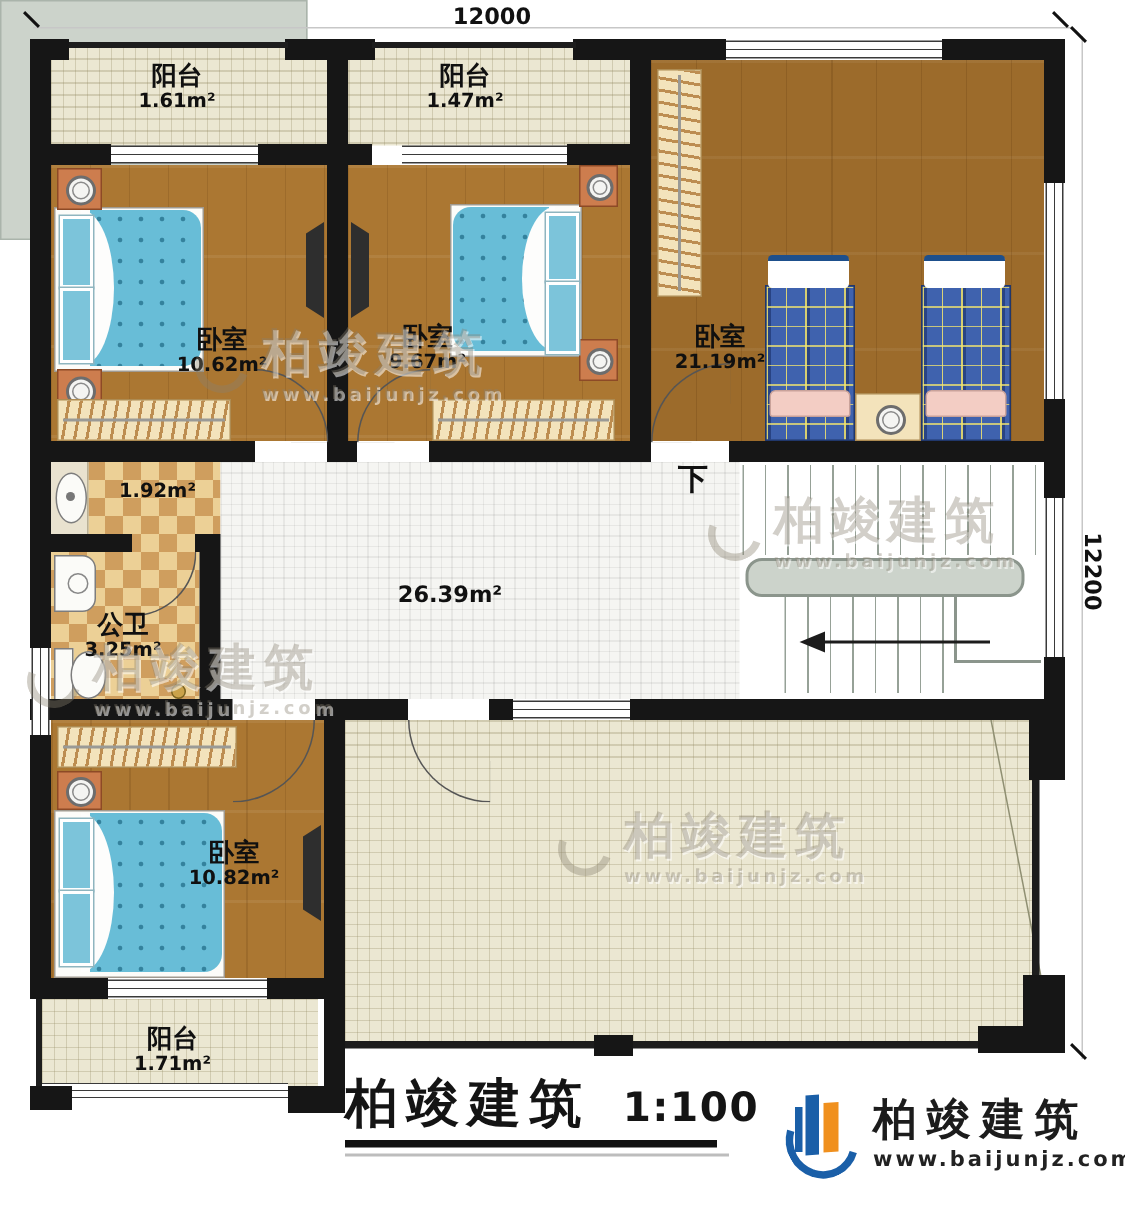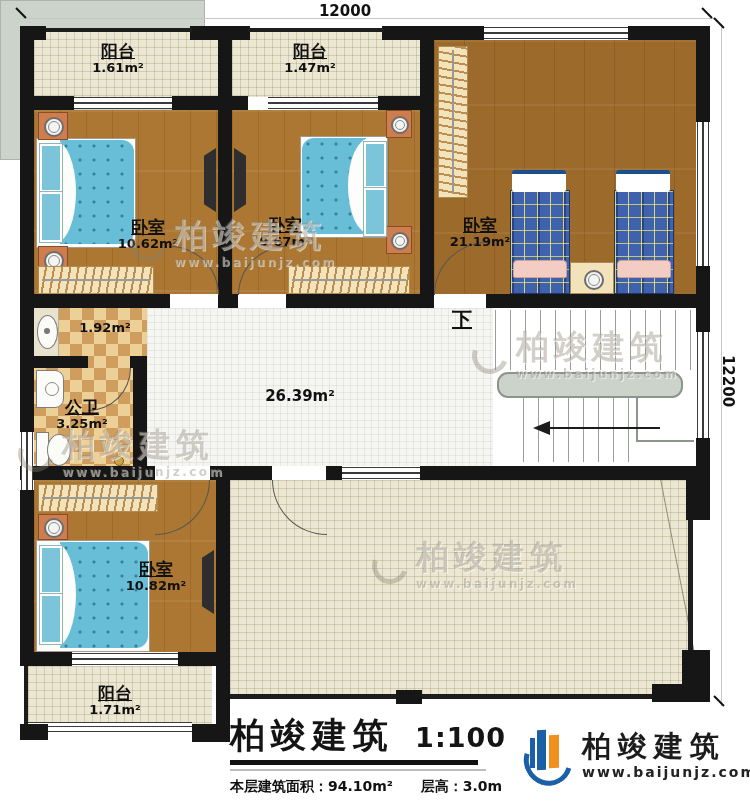--- a/index.html
+++ b/index.html
@@ -14,21 +14,21 @@
   .winv{z-index:23;background:linear-gradient(to right,#3a3a3a 0 9%,#fff 9% 45%,#3a3a3a 45% 55%,#fff 55% 91%,#3a3a3a 91% 100%);}
   .floor{z-index:1;}
   .wood{background-color:#ab7732;background-image:repeating-linear-gradient(to right,rgba(70,35,0,.14) 0 1px,transparent 1px 26px),repeating-linear-gradient(to bottom,rgba(255,255,255,.07) 0 2px,transparent 2px 60px);}
   .wood-dark{background-color:#9c6b2b;background-image:repeating-linear-gradient(to right,rgba(70,35,0,.16) 0 1px,transparent 1px 30px),repeating-linear-gradient(to bottom,rgba(255,255,255,.06) 0 2px,transparent 2px 64px);}
   .btile{background-color:#ebe7d2;background-image:repeating-linear-gradient(to right,rgba(140,130,90,.28) 0 1px,transparent 1px 8px),repeating-linear-gradient(to bottom,rgba(140,130,90,.28) 0 1px,transparent 1px 8px);}
   .wtile{background-color:#f5f5f2;background-image:repeating-linear-gradient(to right,rgba(0,0,0,.06) 0 1px,transparent 1px 7px),repeating-linear-gradient(to bottom,rgba(0,0,0,.06) 0 1px,transparent 1px 7px);}
   .checker{background:repeating-conic-gradient(#ecd096 0% 25%,#cf9e5e 0% 50%);background-size:24px 24px;}
   .stairf{background:#ccd3cb;border:1px solid #aab4ab;z-index:2;}
   .treads{position:absolute;background-image:repeating-linear-gradient(to right,#96a197 0 1px,transparent 1px 15px);z-index:4;}
   .label{position:absolute;text-align:center;line-height:1.12;z-index:40;font-weight:bold;color:#101010;}
-  .label .nm{font-size:17px;display:block;text-decoration:underline;}
+  .label .nm{font-size:17px;display:block;}
   .label .ar{font-size:13px;display:block;}
   .tan{position:absolute;background:#f3e3bb;border:1px solid #ad8b52;z-index:10;}
   .wardh{background-image:repeating-linear-gradient(100deg,transparent 0 6px,#bd8d50 6px 8px);}
   .wardh::after{content:"";position:absolute;left:3px;right:3px;top:50%;height:2px;margin-top:-1px;background:#9a9a96;}
   .wardv{background-image:repeating-linear-gradient(10deg,transparent 0 6px,#bd8d50 6px 8px);}
   .wardv::after{content:"";position:absolute;top:3px;bottom:3px;left:50%;width:2px;margin-left:-1px;background:#9a9a96;}
   .tv{position:absolute;background:#2e2e2e;z-index:12;}
   .ns{position:absolute;background:#cd7d4e;border:1px solid #8d4a26;z-index:10;}
   .lamp{position:absolute;border-radius:50%;background:#f4f4f2;border:2px solid #6d6d6d;z-index:11;}
   .lamp::after{content:"";position:absolute;inset:2px;border-radius:50%;border:1px solid #8a8a8a;}
@@ -67,21 +67,21 @@
 <body>
 
 <div class="sheet">
 
   <div class="dline" style="left:22px;top:18px;width:692px;height:1px"></div>
   <div class="dline" style="left:721px;top:24px;width:1px;height:682px"></div>
   <div class="tick" style="left:14px;top:12px"></div>
   <div class="tick" style="left:700px;top:12px"></div>
   <div class="tick" style="left:712px;top:22px"></div>
   <div class="tick" style="left:712px;top:700px"></div>
-  <div class="dimtxt" style="left:285px;top:2px;width:120px">12000</div>
+  <div class="dimtxt" style="left:268px;top:2px;width:120px">12000</div>
   <div class="dimtxt" style="left:688px;top:372px;width:80px;transform:rotate(90deg)">12200</div>
 
   <div class="floor btile" style="left:34px;top:31px;width:184px;height:66px"></div>
   <div class="floor btile" style="left:232px;top:31px;width:188px;height:66px"></div>
   <div class="floor wood" style="left:34px;top:110px;width:184px;height:184px"></div>
   <div class="floor wood" style="left:232px;top:110px;width:188px;height:184px"></div>
   <div class="floor wood-dark" style="left:434px;top:40px;width:262px;height:254px"></div>
   <div class="floor checker" style="left:34px;top:308px;width:113px;height:48px"></div>
   <div class="floor" style="left:34px;top:308px;width:24px;height:48px;background:#e9e2cf;border-right:1px solid #b9b095"></div>
   <div class="floor checker" style="left:34px;top:356px;width:99px;height:110px"></div>
@@ -244,21 +244,21 @@
     <span class="nm">卧室</span>
     <span class="ar">9.67m²</span>
   </div>
   <div class="label" style="left:420px;top:216px;width:120px">
     <span class="nm">卧室</span>
     <span class="ar">21.19m²</span>
   </div>
   <div class="label" style="left:65px;top:321px;width:80px">
     <span class="ar">1.92m²</span>
   </div>
-  <div class="label" style="left:42px;top:398px;width:80px">
+  <div class="label" style="left:42px;top:408px;width:80px">
     <span class="nm">公卫</span>
     <span class="ar">3.25m²</span>
   </div>
   <div class="label" style="left:230px;top:388px;width:140px">
     <span class="ar" style="font-size:15px">26.39m²</span>
   </div>
   <div class="label" style="left:96px;top:560px;width:120px">
     <span class="nm">卧室</span>
     <span class="ar">10.82m²</span>
   </div>
@@ -283,25 +283,20 @@
     <span class="ic"></span>
     <span><span class="t">柏竣建筑</span><br><span class="u">www.baijunjz.com</span></span>
   </div>
 
   <div class="tblock" style="left:230px;top:712px">
     <span class="ttl">柏竣建筑</span>
     <span class="tscale">1:100</span>
   </div>
   <div class="tbar" style="left:230px;top:760px;width:248px;height:5px"></div>
   <div class="tbar2" style="left:230px;top:769px;width:256px;height:2px"></div>
-  <div class="tnote" style="left:230px;top:778px">
-    <span>本层建筑面积：</span><span>94.10m²</span>
-    <span style="display:inline-block;width:18px"></span>
-    <span>层高：</span><span>3.0m</span>
-  </div>
 
   <div class="logo" style="left:524px;top:728px">
     <span class="lic">
       <span class="swoosh"></span>
       <span class="bar-b2"></span>
       <span class="bar-b1"></span>
       <span class="bar-o"></span>
     </span>
     <span>
       <span class="lc">柏竣建筑</span><br>

